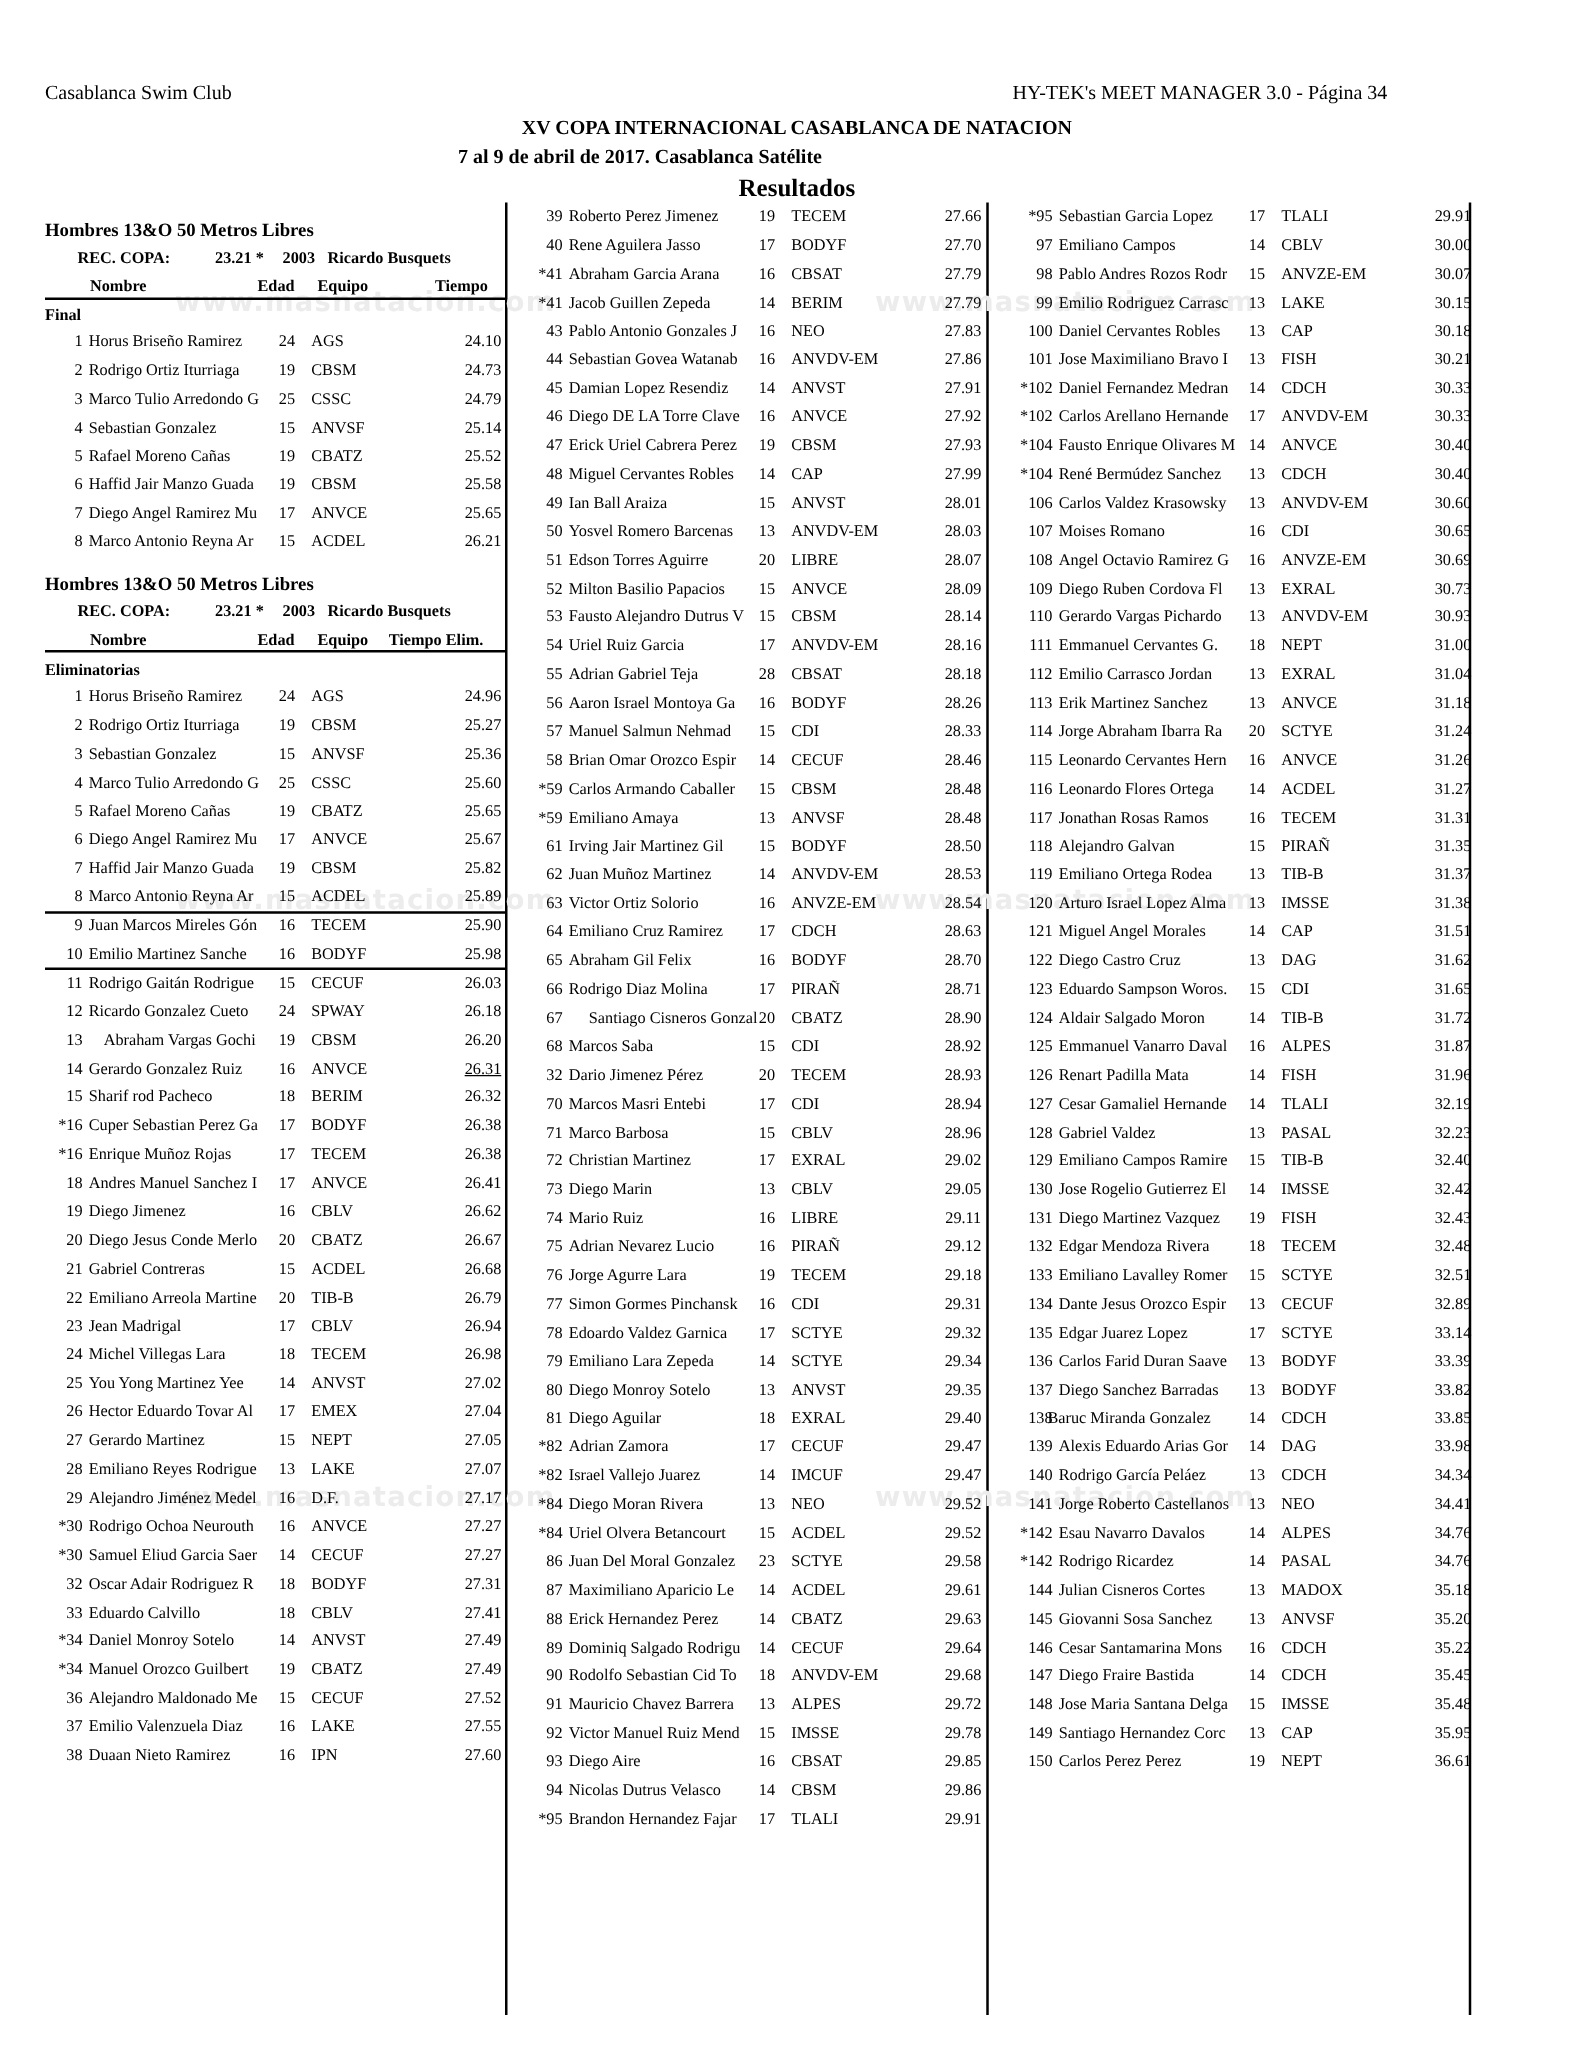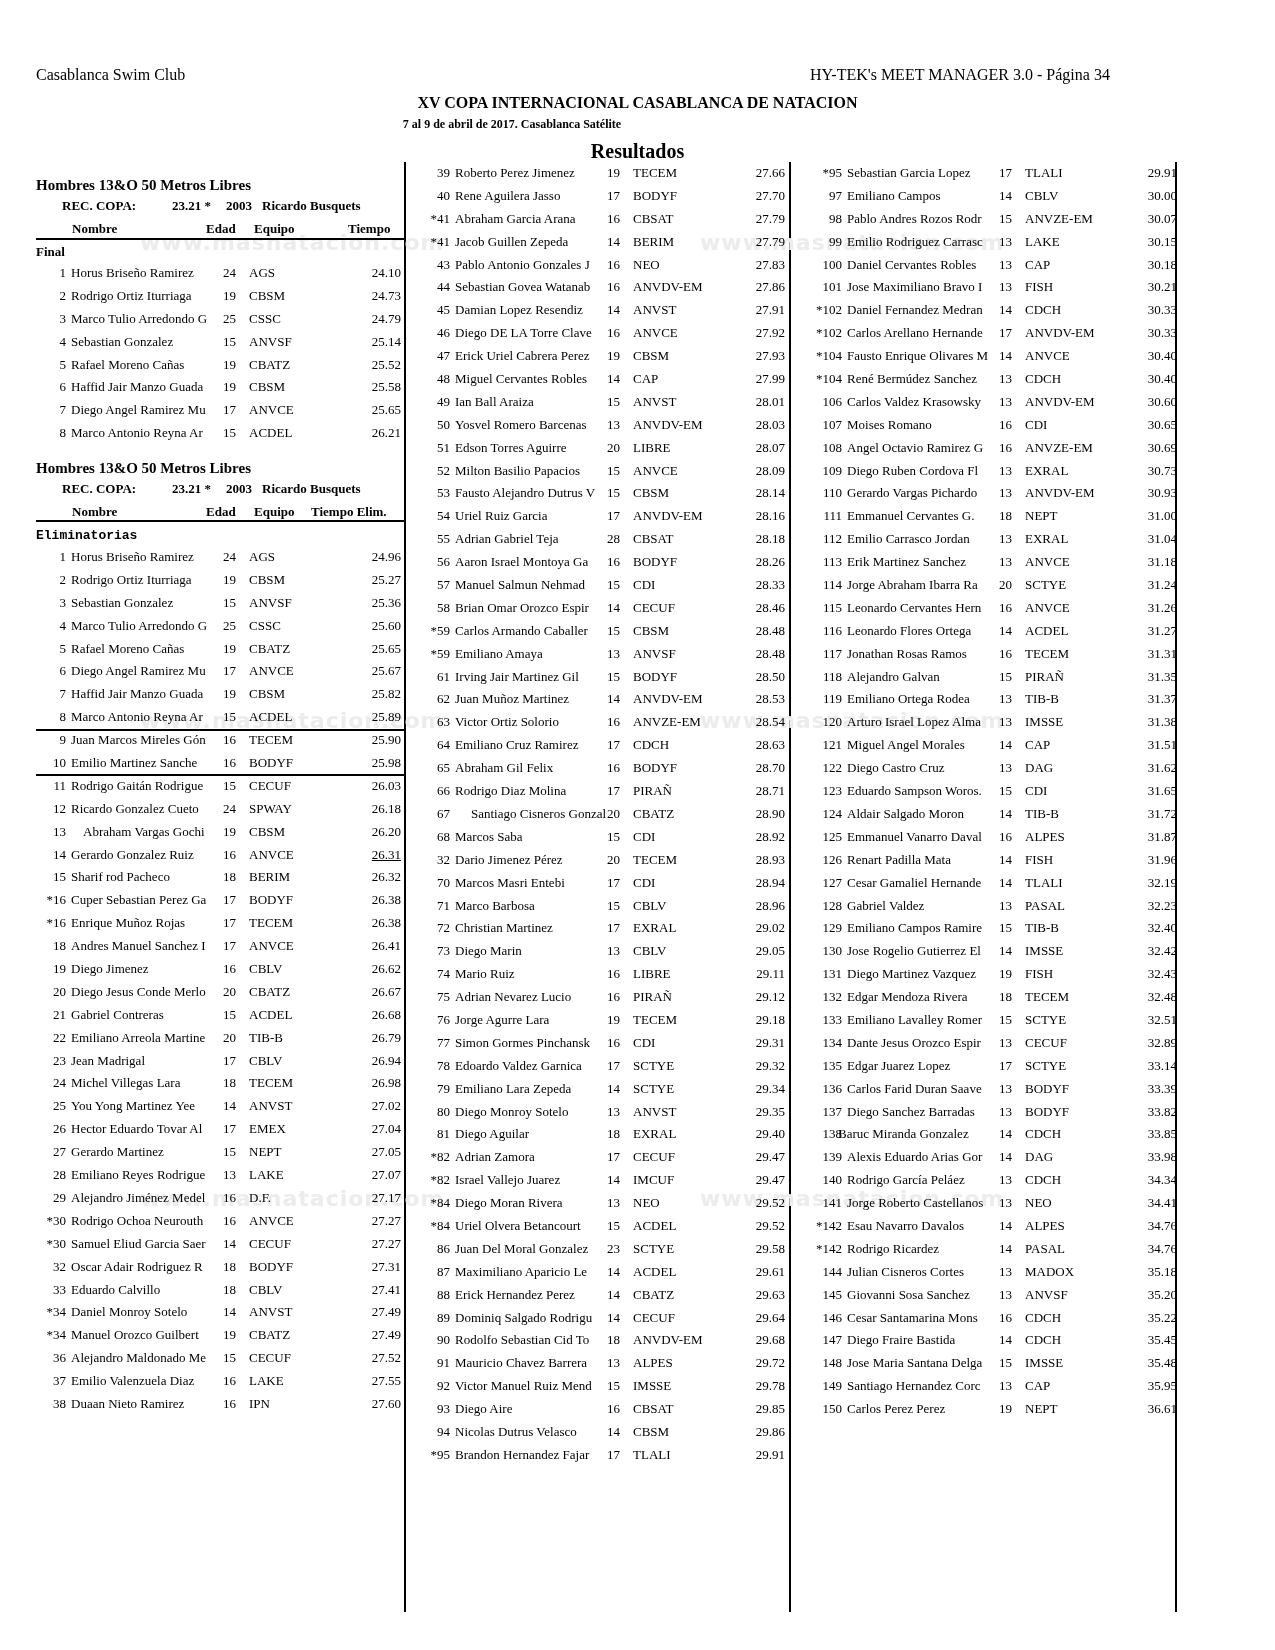--- a/index.html
+++ b/index.html
@@ -2,21 +2,21 @@
 <html><head>
 <meta charset="utf-8">
 <style>
   html, body { margin:0; padding:0; background:#ffffff; }
   body { width:1275px; height:1650px; position:relative; overflow:hidden;
          font-family:"Liberation Serif","DejaVu Serif",serif; color:#000; }
   .abs { position:absolute; }
   .hdr-left { left:36px; top:66px; font-size:16px; }
   .hdr-right { left:810px; top:66px; font-size:16px; }
   .title1 { left:0; width:1275px; top:94px; text-align:center; font-size:16px; font-weight:bold; }
-  .title2 { left:0; width:1024px; top:117px; text-align:center; font-size:12px; font-weight:bold; }
+  .title2 { left:0; width:1024px; top:117px; text-align:center; font-size:16px; font-weight:bold; }
   .title3 { left:0; width:1275px; top:140px; text-align:center; font-size:20px; font-weight:bold; }
   .vline { position:absolute; width:2px; background:#000; top:162px; height:1450px; }
   .col { position:absolute; top:170px; font-size:13px; }
   .row { position:relative; height:22.9px; white-space:nowrap; }
   .row span { position:absolute; top:3px; }
   .c-place { width:30px; text-align:right; }
   .c-name { width:148px; overflow:hidden; }
   .c-age { }
   .c-team { width:72px; overflow:hidden; }
   .c-time { width:50px; text-align:right; }
@@ -120,21 +120,21 @@
 <div class="ev-title" style="left:36px;top:460px;">Hombres 13&amp;O 50 Metros Libres</div>
 <div class="rec" style="left:62px;top:481px;">REC. COPA:</div>
 <div class="rec" style="left:172px;top:481px;">23.21 *</div>
 <div class="rec" style="left:226px;top:481px;">2003</div>
 <div class="rec" style="left:262px;top:481px;">Ricardo Busquets</div>
 <div class="colhdr" style="left:72px;top:504px;">Nombre</div>
 <div class="colhdr" style="left:206px;top:504px;">Edad</div>
 <div class="colhdr" style="left:254px;top:504px;">Equipo</div>
 <div class="colhdr" style="left:311px;top:504px;">Tiempo Elim.</div>
 <div class="hline" style="left:36px;top:520px;width:369px;"></div>
-<div class="round" style="left:36px;top:528px;font-family:Liberation Mono, monospace;">Eliminatorias</div>
+<div class="round" style="left:36px;top:528px;">Eliminatorias</div>
 <div class="col" id="prelim-col1" style="left:36px;top:546px;">
     <div class="row">
       <span class="c-place" style="left: 0px; width: 30px;">1</span>
       <span class="c-name" style="left: 35px;">Horus Briseño Ramirez</span>
       <span class="c-age" style="left: 187px;">24</span>
       <span class="c-team" style="left: 213px;">AGS</span>
       <span class="c-time" style="left: 315px;">24.96</span>
     </div>
     <div class="row">
       <span class="c-place" style="left: 0px; width: 30px;">2</span>

